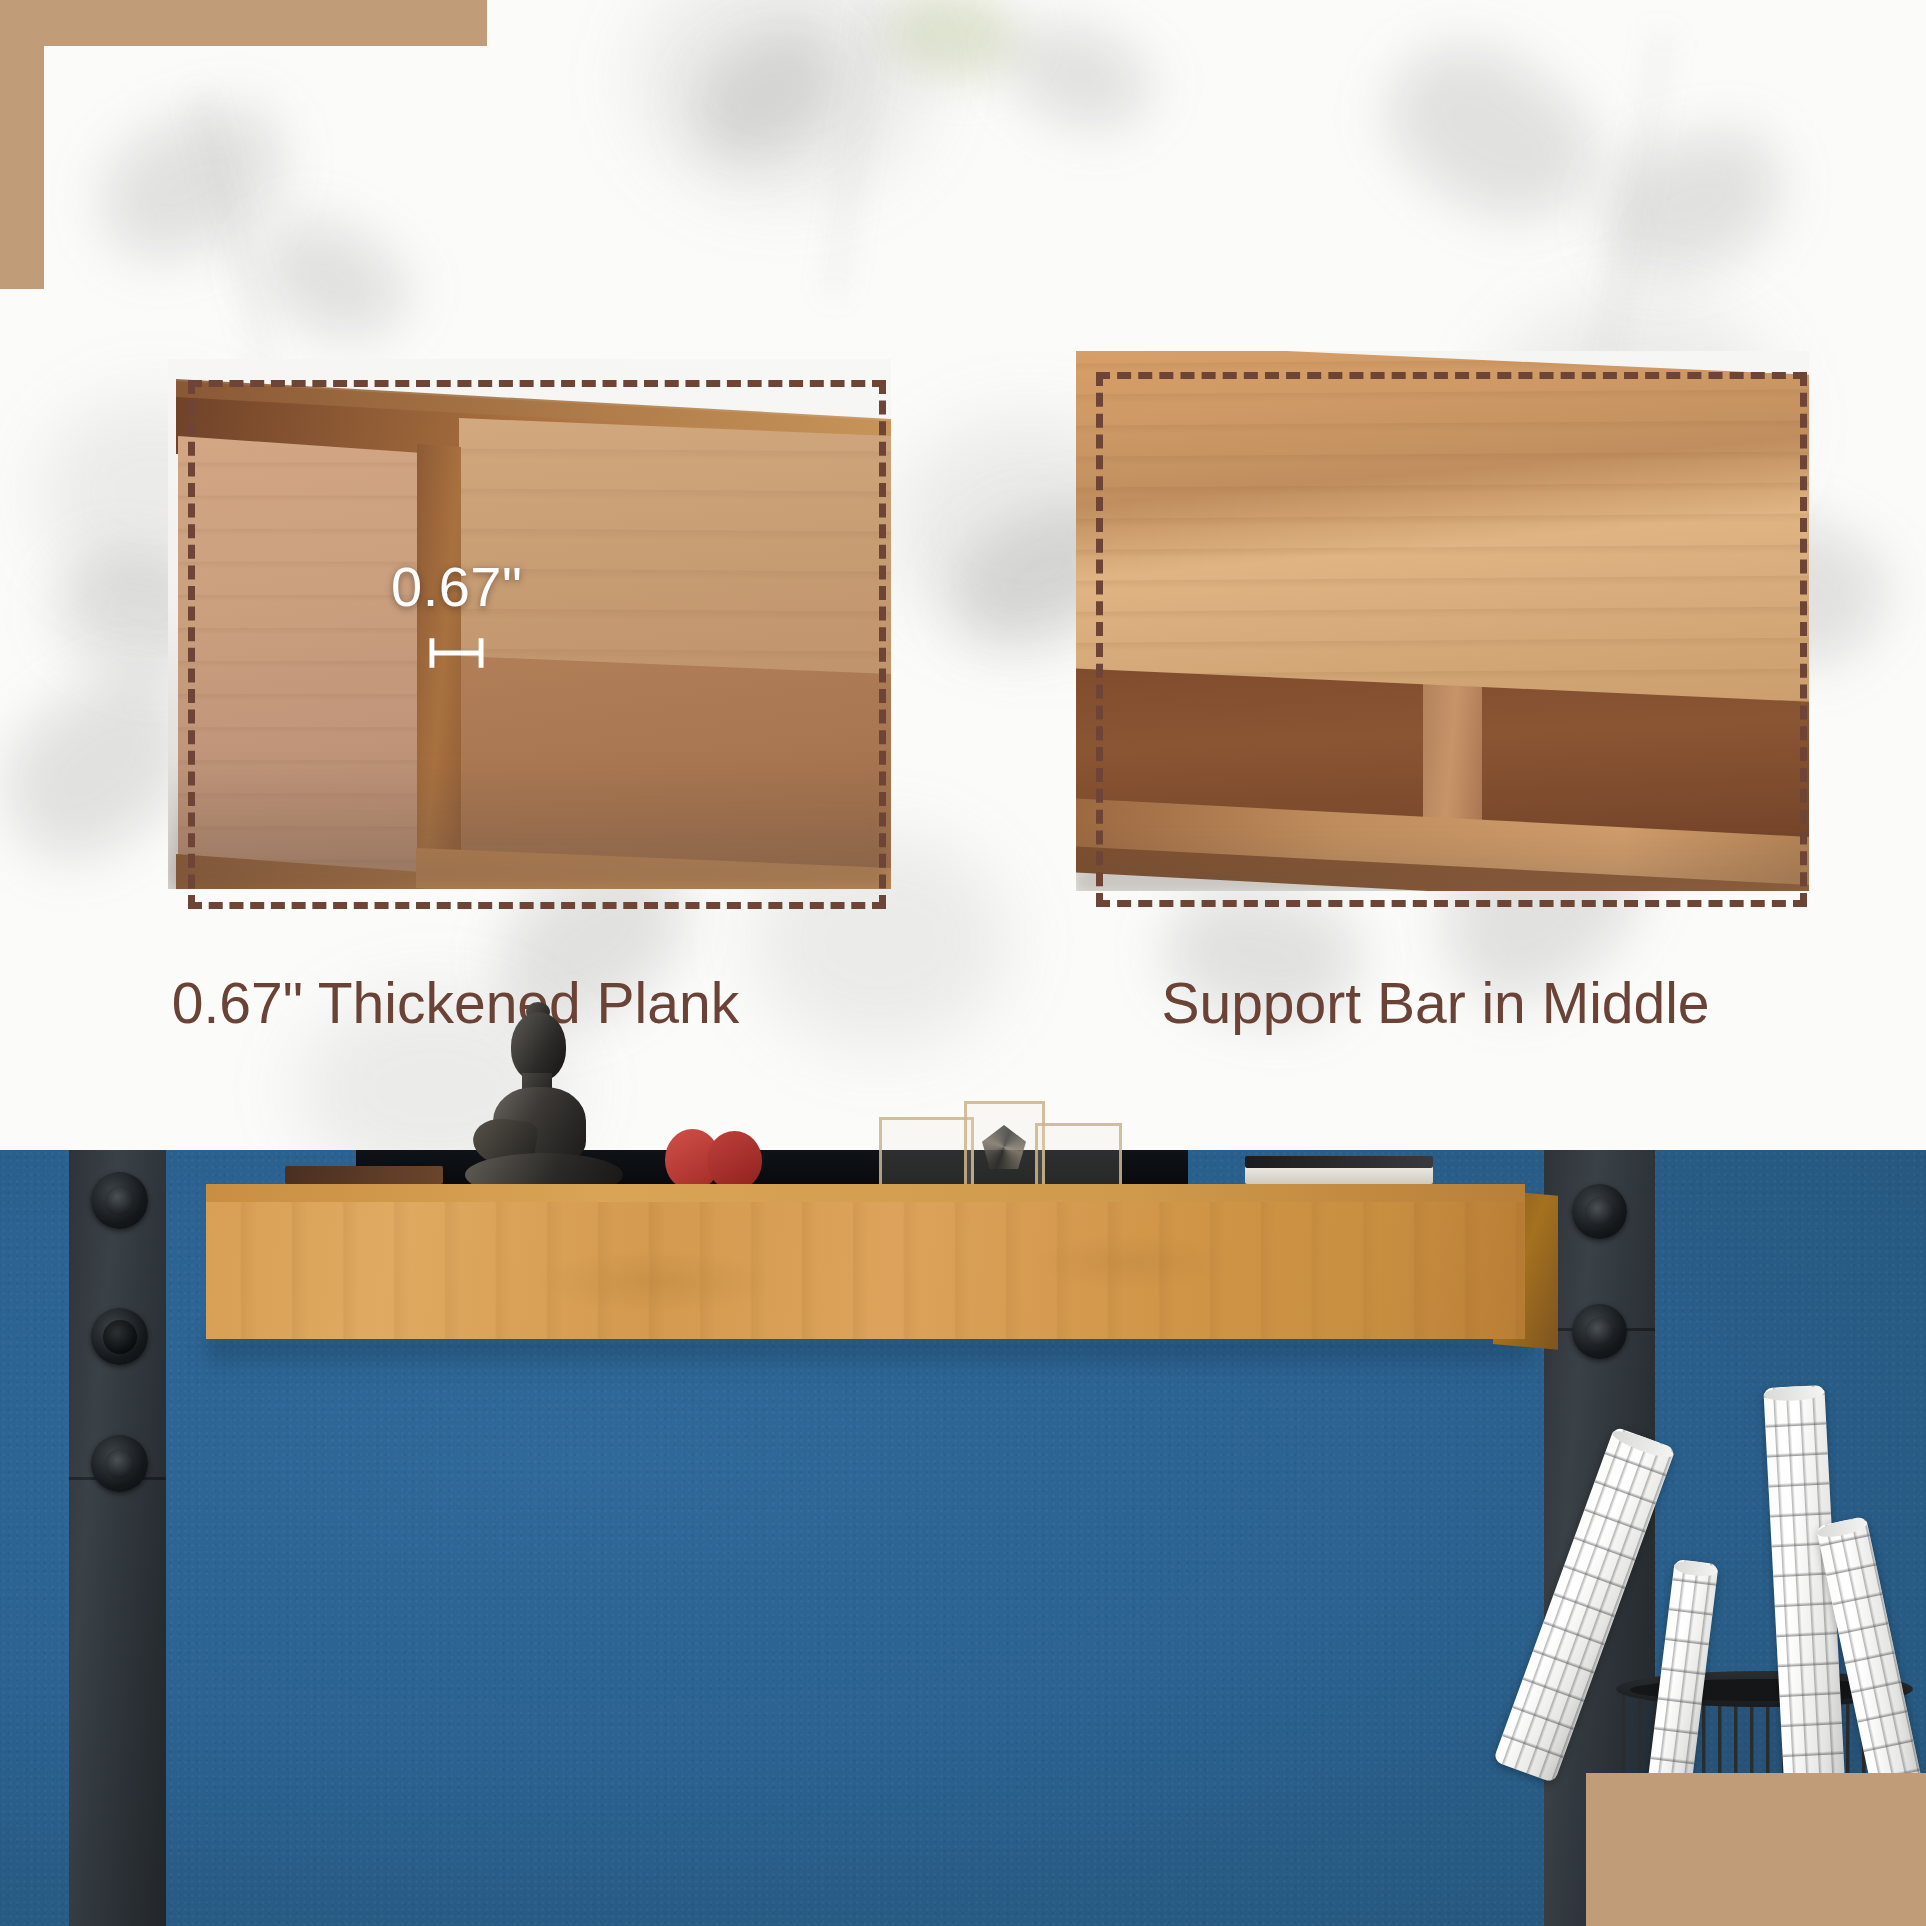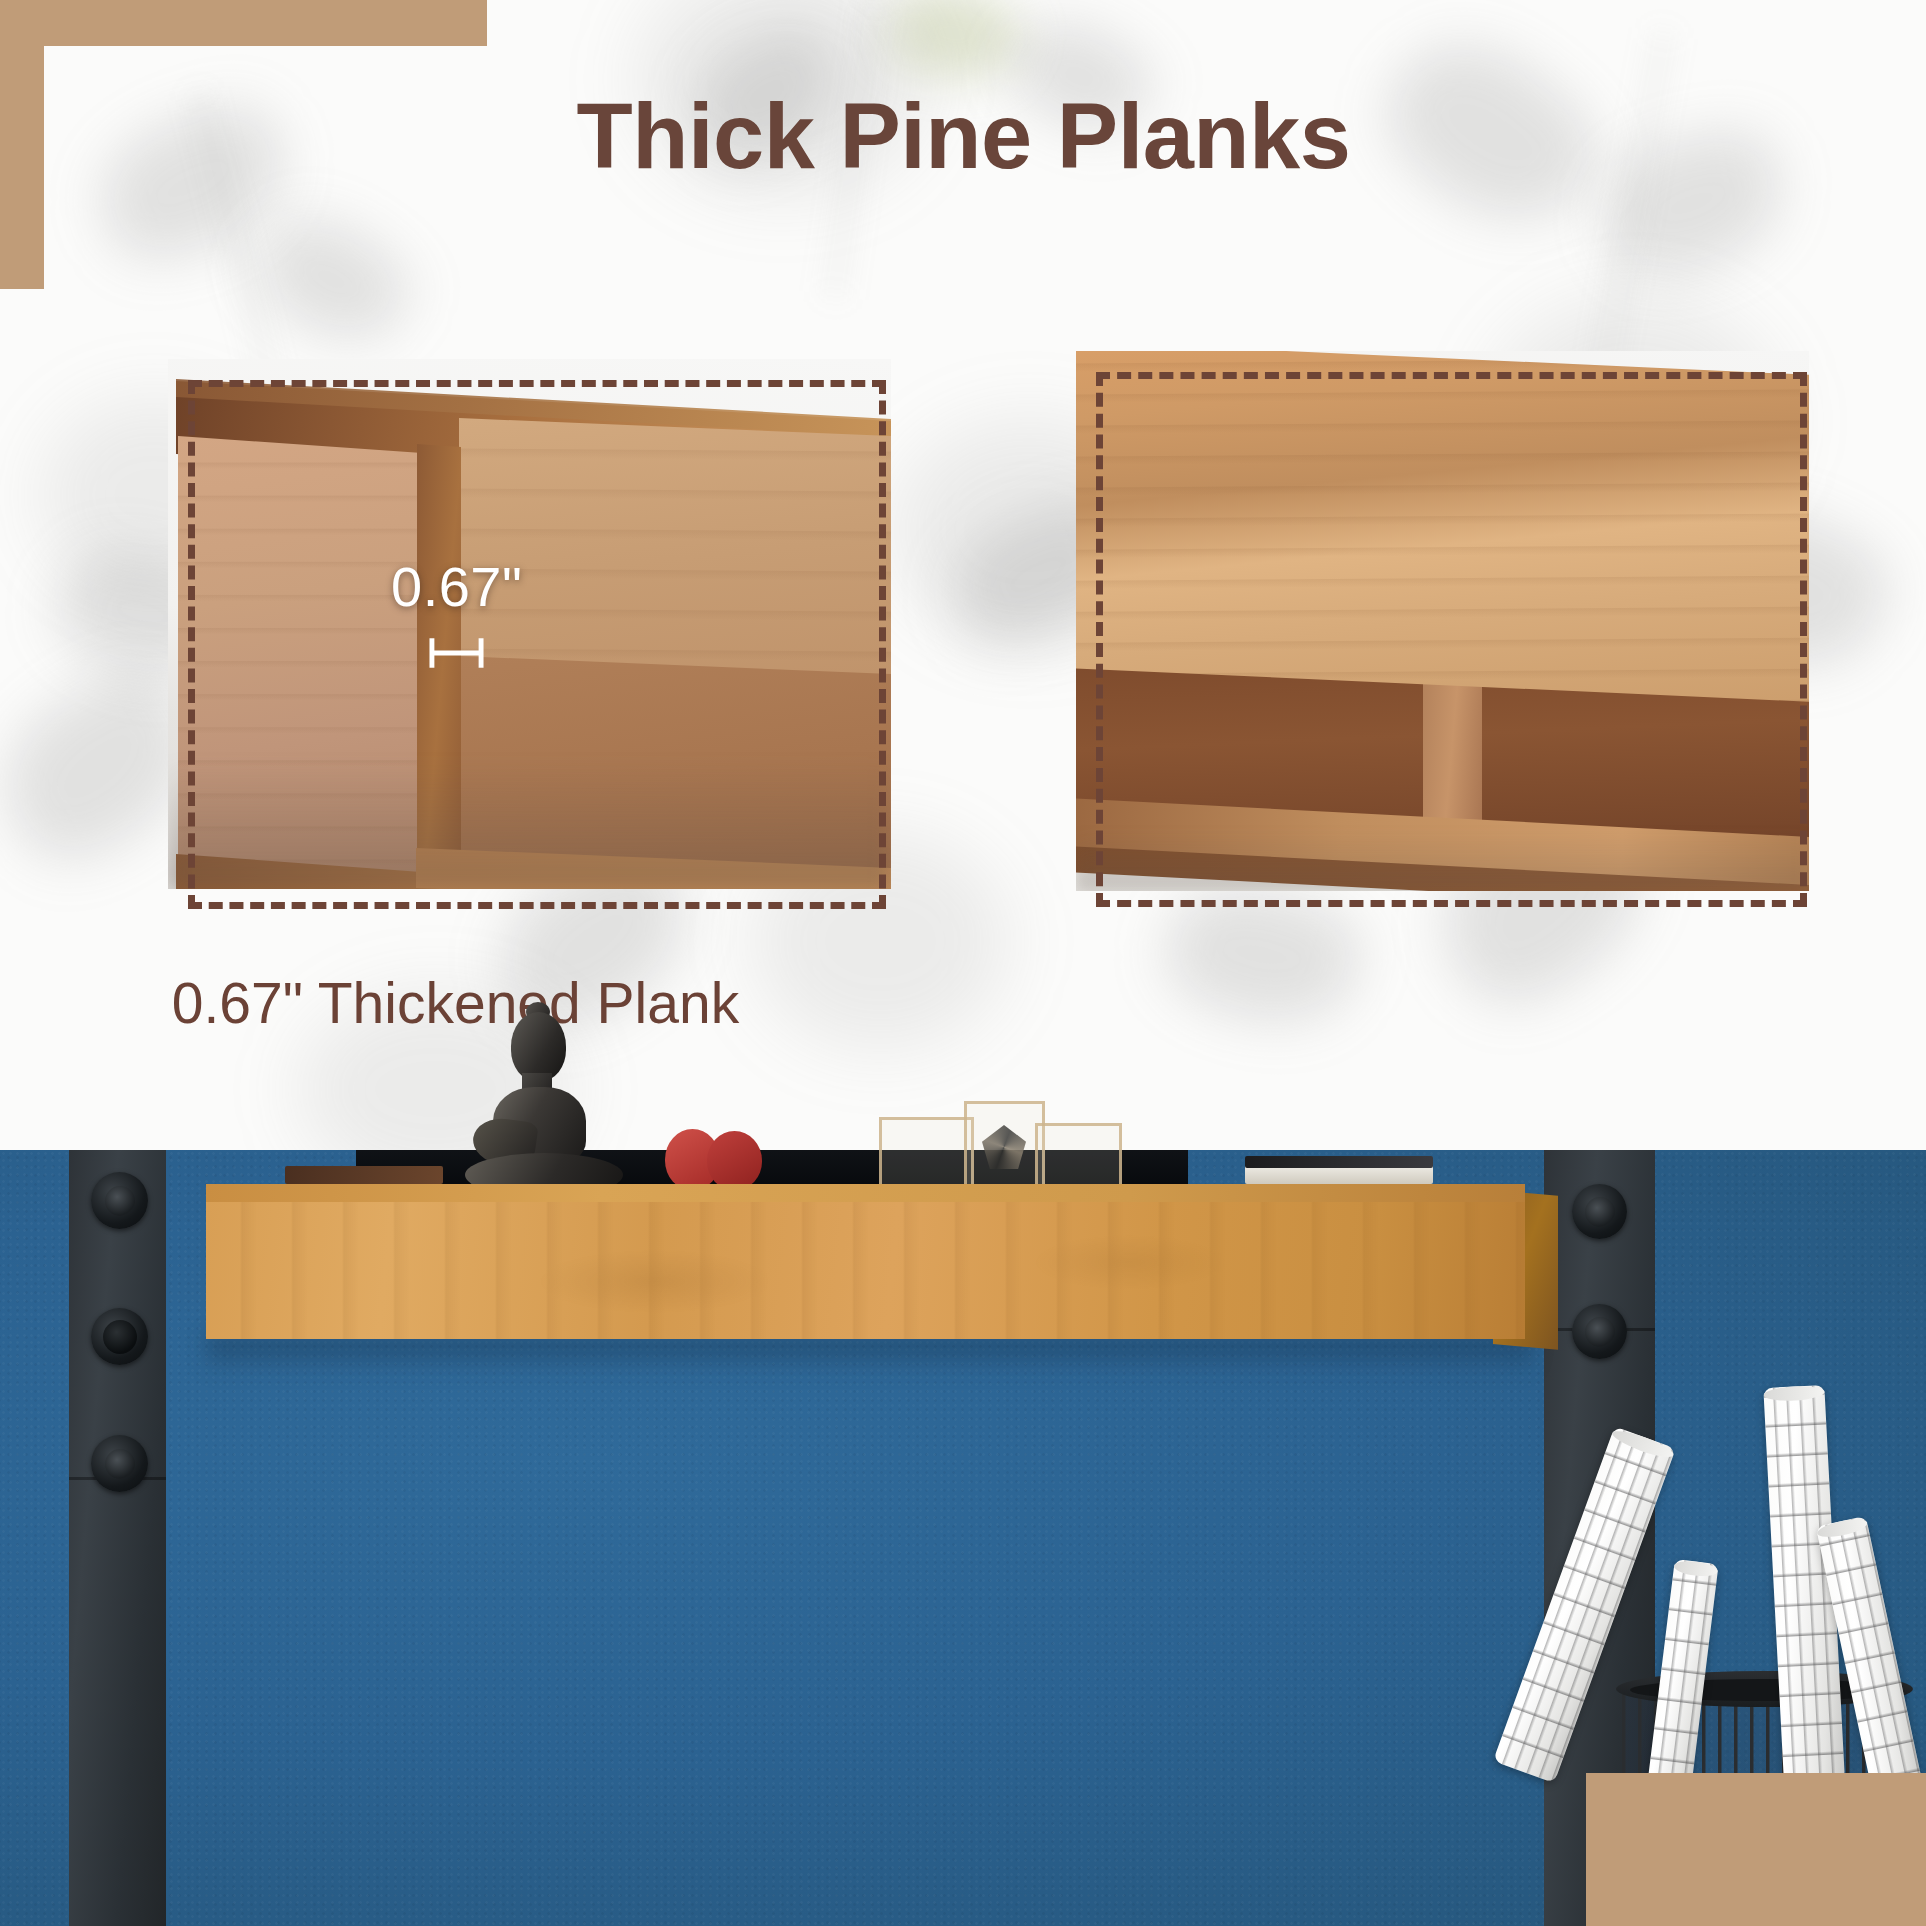--- a/index.html
+++ b/index.html
@@ -251,21 +251,20 @@
       <div class="leaf" style="left:495px;top:871px;width:198px;height:139px;transform:rotate(-28deg);"></div>
       <div class="leafsoft" style="left:752px;top:832px;width:257px;height:218px;"></div>
       <div class="leaf" style="left:1168px;top:891px;width:188px;height:129px;transform:rotate(18deg);"></div>
       <div class="leaf" style="left:1436px;top:822px;width:218px;height:158px;transform:rotate(-34deg);"></div>
       <div class="leafsoft" style="left:297px;top:990px;width:277px;height:198px;"></div>
     </div>
 
     <div class="corner-h" style="background:#c09c78"></div>
     <div class="corner-v" style="background:#c09c78"></div>
 
-    <div class="title">Thick Pine Planks</div>
 
     <div class="photo photo-left">
       <div class="pl-bg"></div>
       <div class="pl-top"></div>
       <div class="pl-topshine"></div>
       <div class="pl-innerback"></div>
       <div class="pl-innerbackgrain"></div>
       <div class="pl-innerbottom"></div>
       <div class="pl-front"></div>
       <div class="pl-frontgrain"></div>
@@ -291,20 +290,21 @@
       <div class="pr-support"></div>
       <div class="pr-plank"></div>
       <div class="pr-plankgrain"></div>
       <div class="pr-bottom"></div>
       <div class="pr-bottomlip"></div>
       <div class="pr-floorshadow"></div>
     </div>
     <div class="dashbox dash-right"></div>
 
     <div class="caption cap-left">0.67" Thickened Plank</div>
+    <div class="caption cap-right">Support Bar in Middle</div>
   </div>
 
   <div class="bottom-photo">
     <div class="wall"></div>
     <div class="wall-tex"></div>
 
     <div class="tv"></div>
     <div class="tv-bez"></div>
 
     <div class="col col-left">

